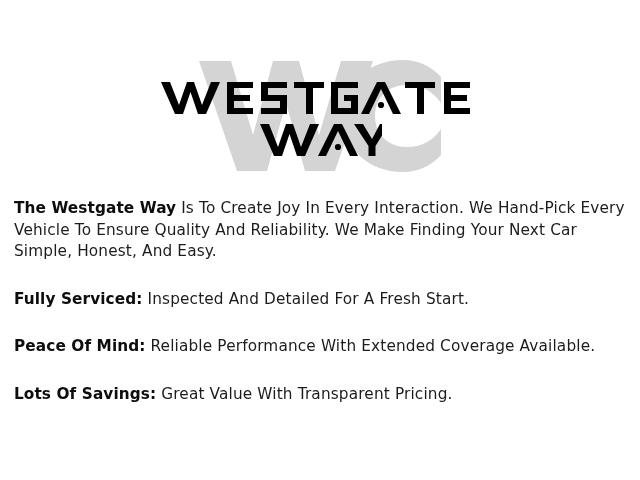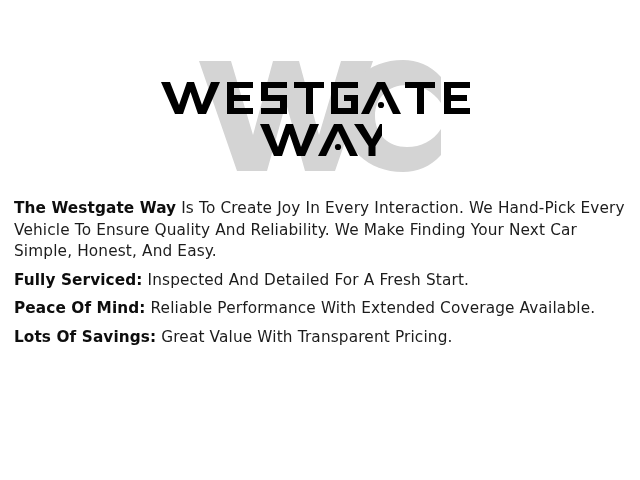--- a/index.html
+++ b/index.html
@@ -83,21 +83,21 @@
 
   .para {
     font-size: 15.3px;
     line-height: 21.5px;
     letter-spacing: 0.15px;
     margin: 0;
     font-weight: 400;
     color: #1c1c1c;
   }
   .para + .para {
-    margin-top: 7px;
+    margin-top: 26px;
   }
   .para b {
     font-weight: 700;
     color: #0d0d0d;
     letter-spacing: 0.1px;
   }
 </style>
 </head>
 <body>
 

